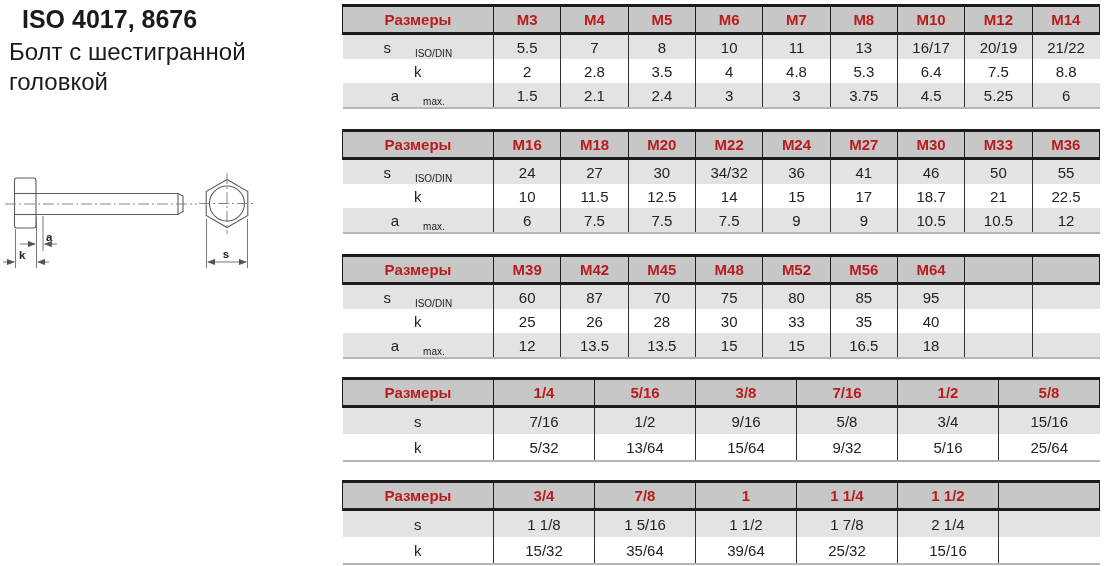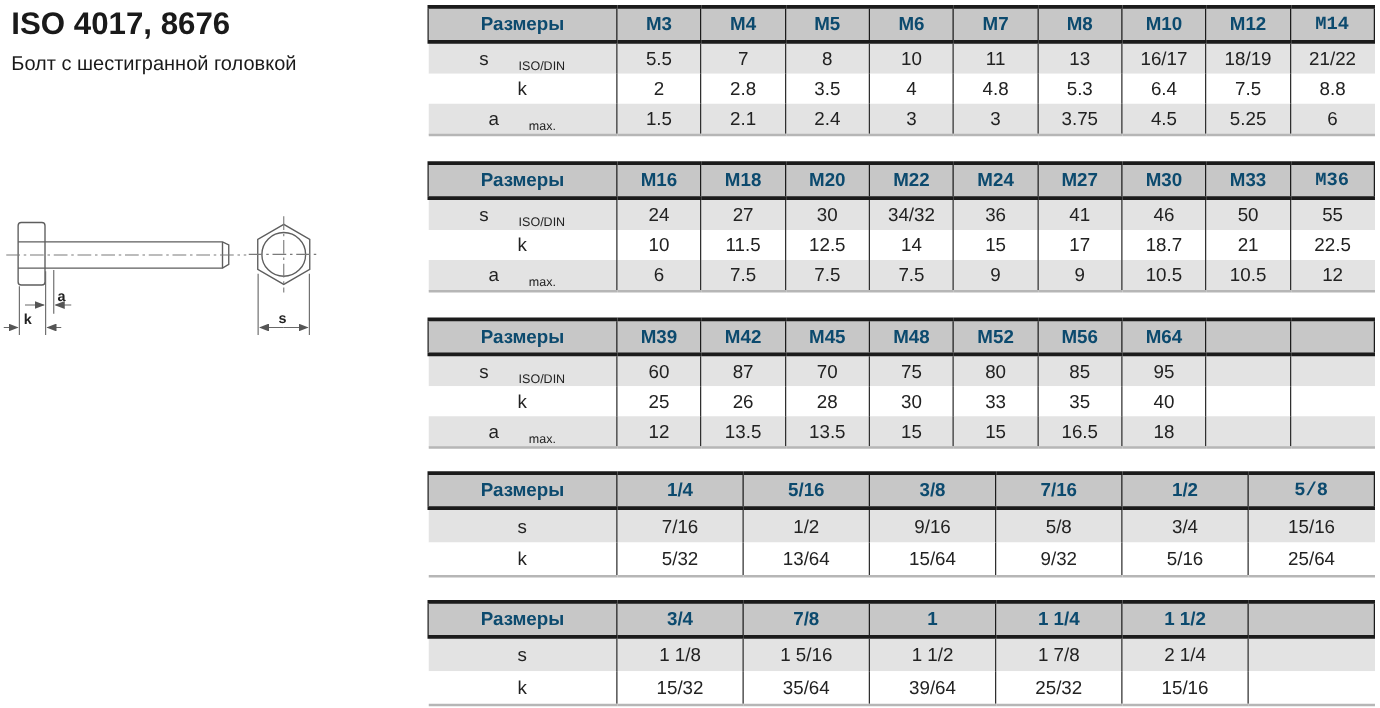--- a/index.html
+++ b/index.html
@@ -10,35 +10,35 @@
     --txt:#1a1a1a;
   }
   html,body{margin:0;padding:0;}
   body{
     width:1104px;height:566px;position:relative;background:#ffffff;
     font-family:"Liberation Sans",sans-serif;color:var(--txt);
     overflow:hidden;
   }
   
   .title-block{position:absolute;left:9px;top:2px;width:330px;}
-  .title-line{font-size:25px;font-weight:bold;line-height:35px;letter-spacing:0px;}
-  .subtitle-line{font-size:16px;line-height:30px;}
+  .title-line{font-size:25px;font-weight:bold;line-height:35px;letter-spacing:0px;margin-left:13px;}
+  .subtitle-line{font-size:24px;line-height:30px;}
   .drawing-wrap{position:absolute;left:0px;top:165px;width:270px;height:110px;}
   
   .tbl-host{position:absolute;left:342px;width:758px;}
   #t1{top:4px}#t2{top:129px}#t3{top:254px}#t4{top:377px}#t5{top:480px}
   table.dim-table{border-collapse:collapse;table-layout:fixed;width:758px;}
   .dim-table th{
     background:var(--header-bg);font-weight:bold;font-size:15px;height:25px;
     border-top:3px solid var(--bdark);border-bottom:3px solid var(--bdark);
-    text-align:center;padding:0;color:#0c4a6e;
+    text-align:center;padding:0;color:#b91c1c;
   }
   .dim-table th + th{border-left:1px solid var(--bdark);margin-top:17px;}
   .dim-table th:first-child{border-left:1.5px solid var(--bdark);}
-  .dim-table th:last-child{border-right:1.5px solid var(--bdark);font-family:Liberation Mono, monospace;}
+  .dim-table th:last-child{border-right:1.5px solid var(--bdark);}
   .dim-table td{
     font-size:15px;text-align:center;height:24px;padding:0;background:#fff;color:#222;
   }
   .t45 td{height:26px;}
   .dim-table td + td{border-left:1px solid #303030;}
   .dim-table tr.shaded td{background:var(--shade-bg);}
   .dim-table tbody tr:last-child td{border-bottom:2px solid var(--soft-edge);text-align:center;}
   .dim-table sub{font-size:10px;line-height:0;margin-left:24px;}
   
   .drw{stroke:#5e5e5e;stroke-width:1.1;fill:none;}
@@ -134,21 +134,21 @@
       <tbody>
         <tr class="shaded">
           <td>s<sub>ISO/DIN</sub></td>
           <td>5.5</td>
           <td>7</td>
           <td>8</td>
           <td>10</td>
           <td>11</td>
           <td>13</td>
           <td>16/17</td>
-          <td>18/19</td>
+          <td>20/19</td>
           <td>21/22</td>
         </tr>
         <tr>
           <td>k</td>
           <td>2</td>
           <td>2.8</td>
           <td>3.5</td>
           <td>4</td>
           <td>4.8</td>
           <td>5.3</td>

